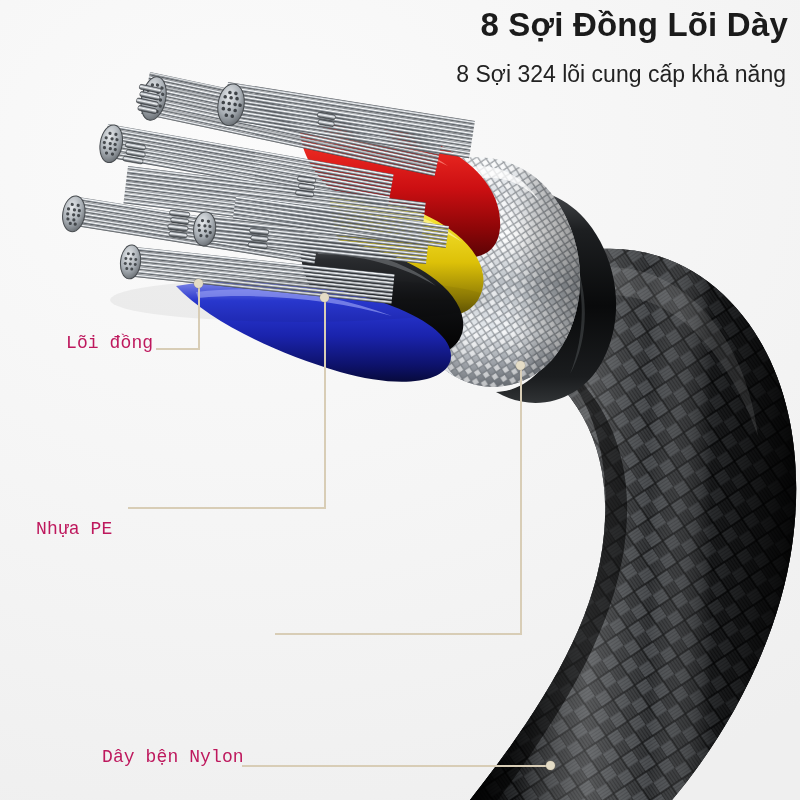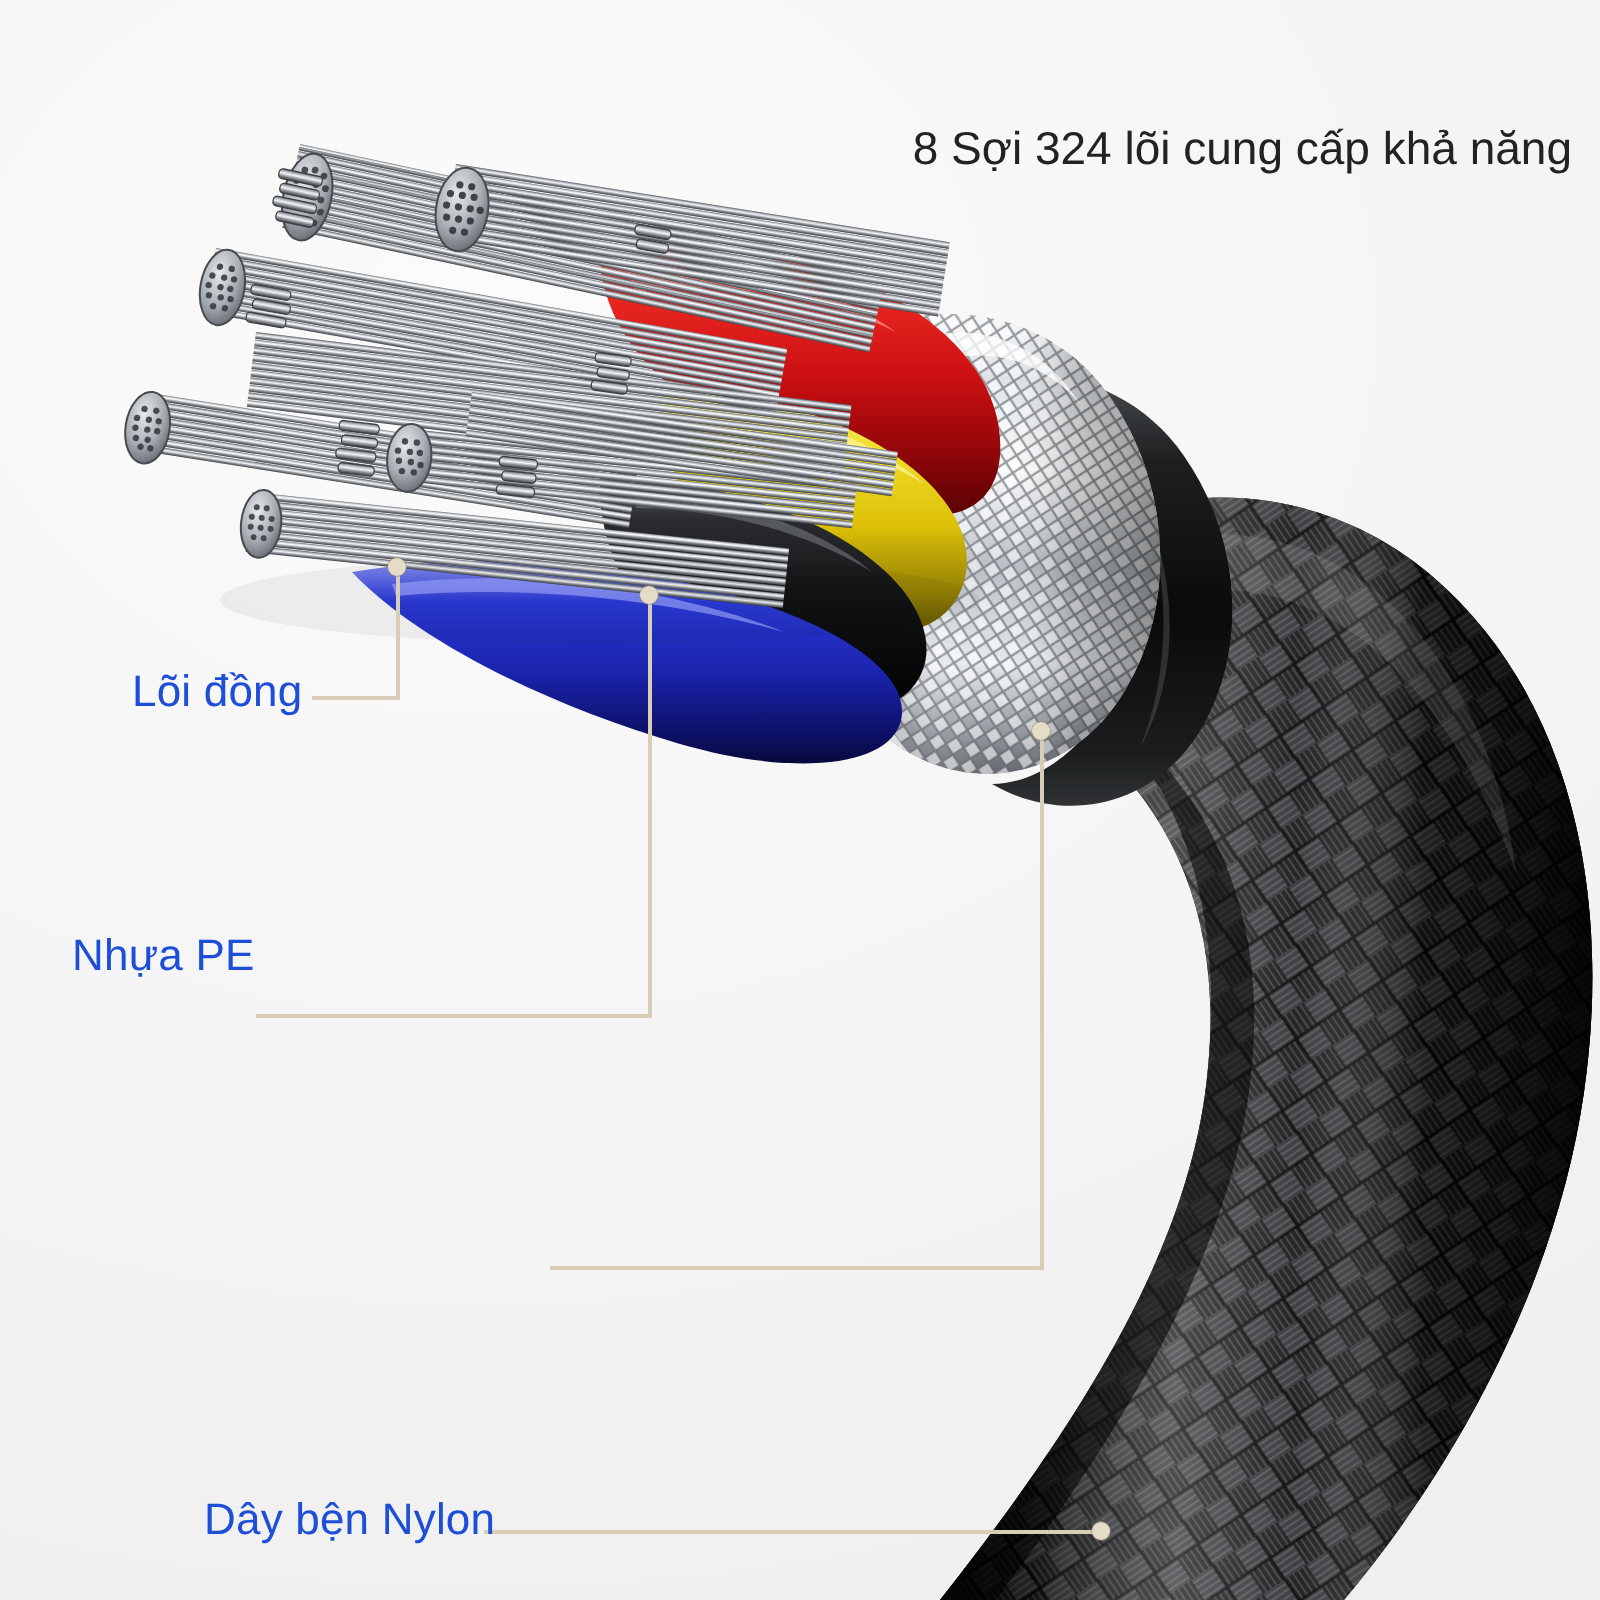--- a/index.html
+++ b/index.html
@@ -48,24 +48,25 @@
     font-weight: normal;
     color: #222222;
     line-height: 1.42;
   }
   .subhead div { white-space: nowrap; margin-left: 34px; }
 
   
   .callout-label {
     position: absolute;
     z-index: 42;
-    font-size: 22px;
-    color: #1d4ed8;
+    font-size: 18px;
+    color: #be185d;
     white-space: nowrap;
     letter-spacing: 0.1px;
+    font-family: Liberation Mono, monospace;
   }
   .leader {
     position: absolute;
     z-index: 41;
     background: #d8cdb6;
   }
   .leader.h { height: 1.6px; }
   .leader.v { width: 1.6px; }
   .dot {
     position: absolute;
@@ -615,31 +616,32 @@
             <rect x="0" y="0" width="18" height="5" rx="2"></rect>
               <rect x="2" y="7" width="16" height="5" rx="2"></rect>
           </g>
         </g>
       </g>
 
       <ellipse cx="300" cy="300" rx="190" ry="22" fill="#000000" opacity="0.05"></ellipse>
     </svg>
   </div>
 
+  <div class="headline">8 Sợi Đồng Lõi Dày</div>
 
   <div class="subhead">
     <div>8 Sợi 324 lõi cung cấp khả năng</div>
   </div>
 
   <div class="callout-label" style="left:66px; top:333px;">Lõi đồng</div>
   <div class="leader h" style="left:156px; top:348px; width:44px;"></div>
   <div class="leader v" style="left:198px; top:288px; height:61px;"></div>
   <div class="dot" style="left:194px; top:279px;"></div>
 
-  <div class="callout-label" style="left:36px; top:465px;">Nhựa PE</div>
+  <div class="callout-label" style="left:36px; top:519px;">Nhựa PE</div>
   <div class="leader h" style="left:128px; top:507px; width:198px;"></div>
   <div class="leader v" style="left:324px; top:302px; height:206px;"></div>
   <div class="dot" style="left:320px; top:293px;"></div>
 
   <div class="leader h" style="left:275px; top:633px; width:247px;"></div>
   <div class="leader v" style="left:520px; top:370px; height:264px;"></div>
   <div class="dot" style="left:516px; top:361px;"></div>
 
   <div class="callout-label" style="left:102px; top:747px;">Dây bện Nylon</div>
   <div class="leader h" style="left:242px; top:765px; width:308px;"></div>

